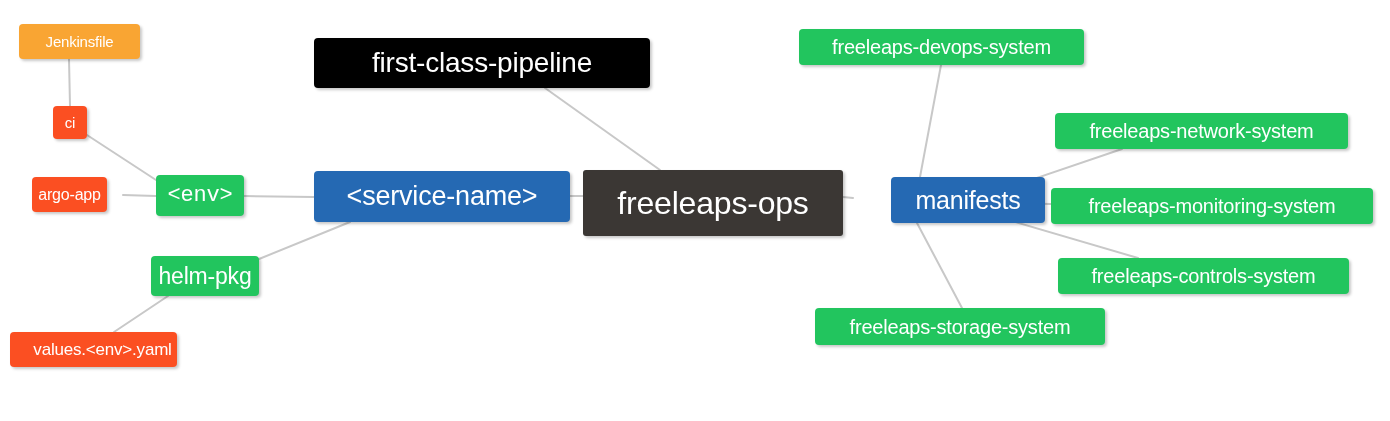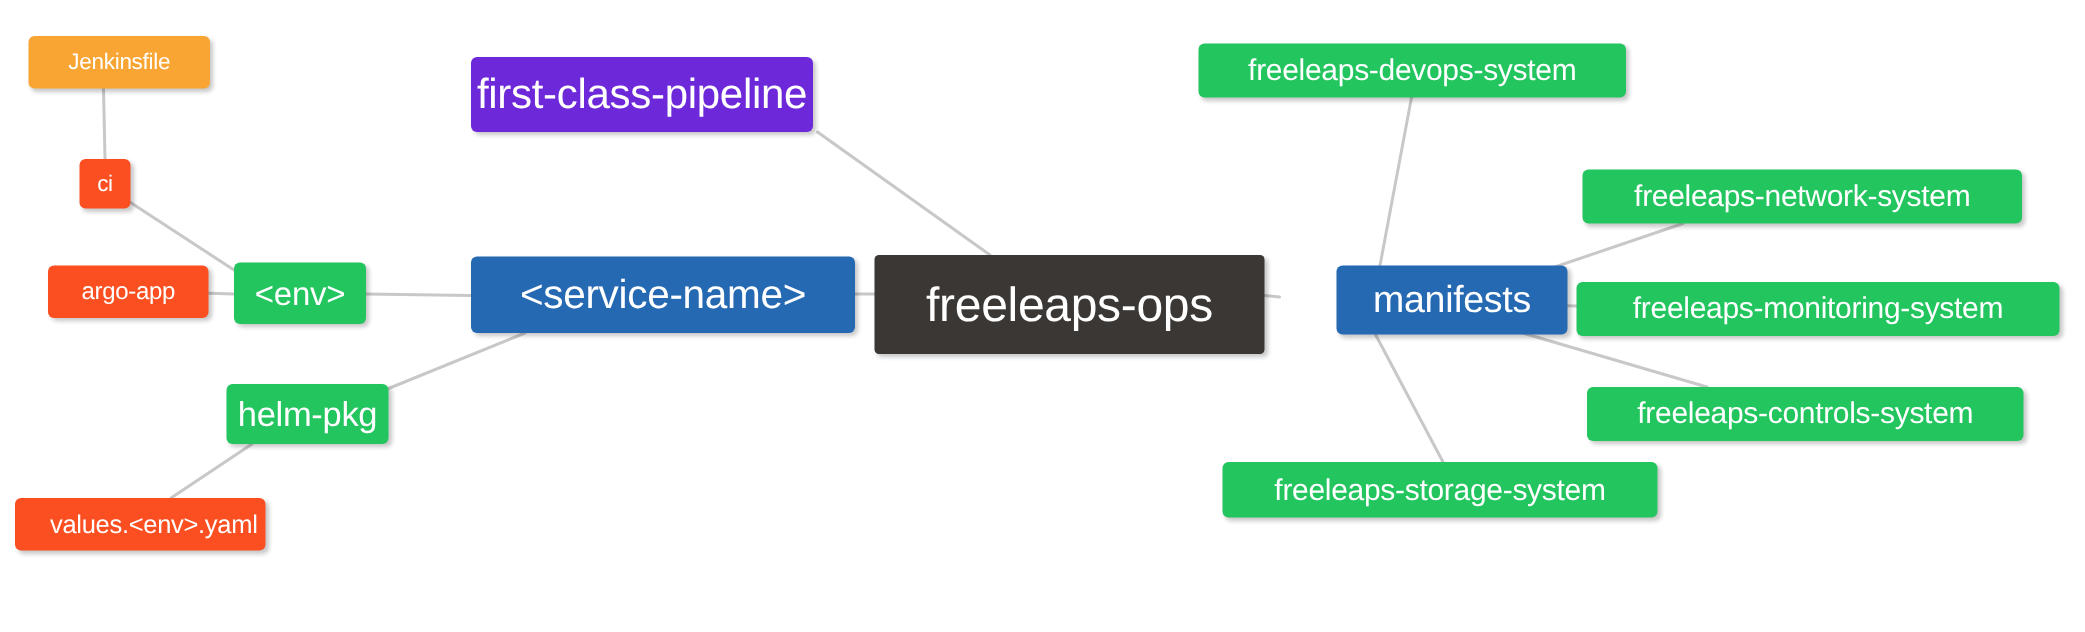--- a/index.html
+++ b/index.html
@@ -59,25 +59,25 @@
       <line x1="843" y1="197" x2="853" y2="198" stroke="#c8c8c8" stroke-width="2" stroke-linecap="round"></line>
       <line x1="920" y1="177" x2="941" y2="65" stroke="#c8c8c8" stroke-width="2" stroke-linecap="round"></line>
       <line x1="1007" y1="188" x2="1122" y2="149" stroke="#c8c8c8" stroke-width="2" stroke-linecap="round"></line>
       <line x1="1007" y1="203" x2="1051" y2="204" stroke="#c8c8c8" stroke-width="2" stroke-linecap="round"></line>
       <line x1="1005" y1="219" x2="1138" y2="258" stroke="#c8c8c8" stroke-width="2" stroke-linecap="round"></line>
       <line x1="917" y1="223" x2="962" y2="308" stroke="#c8c8c8" stroke-width="2" stroke-linecap="round"></line>
     </svg>
   <div id="nodes">
       <div class="node" style="left: 19px; top: 24px; width: 121px; height: 35px; background: rgb(249, 165, 51); font-size: 15px;">Jenkinsfile</div>
       <div class="node" style="left: 53px; top: 106px; width: 34px; height: 33px; background: rgb(251, 79, 34); font-size: 15px;">ci</div>
-      <div class="node" style="left: 32px; top: 177px; width: 107px; height: 35px; background: rgb(251, 79, 34); font-size: 16px;">argo-app</div>
-      <div class="node" style="left: 156px; top: 175px; width: 88px; height: 41px; background: rgb(34, 197, 94); font-size: 22px;">&lt;env&gt;</div>
+      <div class="node" style="left: 32px; top: 177px; width: 75px; height: 35px; background: rgb(251, 79, 34); font-size: 16px;">argo-app</div>
+      <div class="node" style="left: 156px; top: 175px; width: 88px; height: 41px; background: rgb(34, 197, 94); font-size: 22px; font-family: Liberation Mono, monospace;">&lt;env&gt;</div>
       <div class="node" style="left: 151px; top: 256px; width: 108px; height: 40px; background: rgb(34, 197, 94); font-size: 23px;">helm-pkg</div>
       <div class="node" style="left: 10px; top: 332px; width: 167px; height: 35px; background: rgb(251, 79, 34); font-size: 17px; padding-left: 28px;">values.&lt;env&gt;.yaml</div>
-      <div class="node" style="left: 314px; top: 38px; width: 228px; height: 50px; background: #6d28d9; font-size: 28px;">first-class-pipeline</div>
+      <div class="node" style="left: 314px; top: 38px; width: 336px; height: 50px; background: #000000; font-size: 28px;">first-class-pipeline</div>
       <div class="node" style="left: 314px; top: 171px; width: 256px; height: 51px; background: rgb(37, 105, 179); font-size: 27px;">&lt;service-name&gt;</div>
       <div class="node root" style="left: 583px; top: 170px; width: 260px; height: 66px; background: rgb(59, 55, 52); font-size: 32px;">freeleaps-ops</div>
       <div class="node" style="left: 853px; top: 177px; width: 154px; height: 46px; background: rgb(37, 105, 179); font-size: 25px; margin-left: 38px;">manifests</div>
       <div class="node" style="left: 799px; top: 29px; width: 285px; height: 36px; background: rgb(34, 197, 94); font-size: 20px;">freeleaps-devops-system</div>
       <div class="node" style="left: 1055px; top: 113px; width: 293px; height: 36px; background: rgb(34, 197, 94); font-size: 20px;">freeleaps-network-system</div>
       <div class="node" style="left: 1051px; top: 188px; width: 322px; height: 36px; background: rgb(34, 197, 94); font-size: 20px;">freeleaps-monitoring-system</div>
       <div class="node" style="left: 1058px; top: 258px; width: 291px; height: 36px; background: rgb(34, 197, 94); font-size: 20px;">freeleaps-controls-system</div>
       <div class="node" style="left: 815px; top: 308px; width: 290px; height: 37px; background: rgb(34, 197, 94); font-size: 20px;">freeleaps-storage-system</div>
     </div>
 </div>

